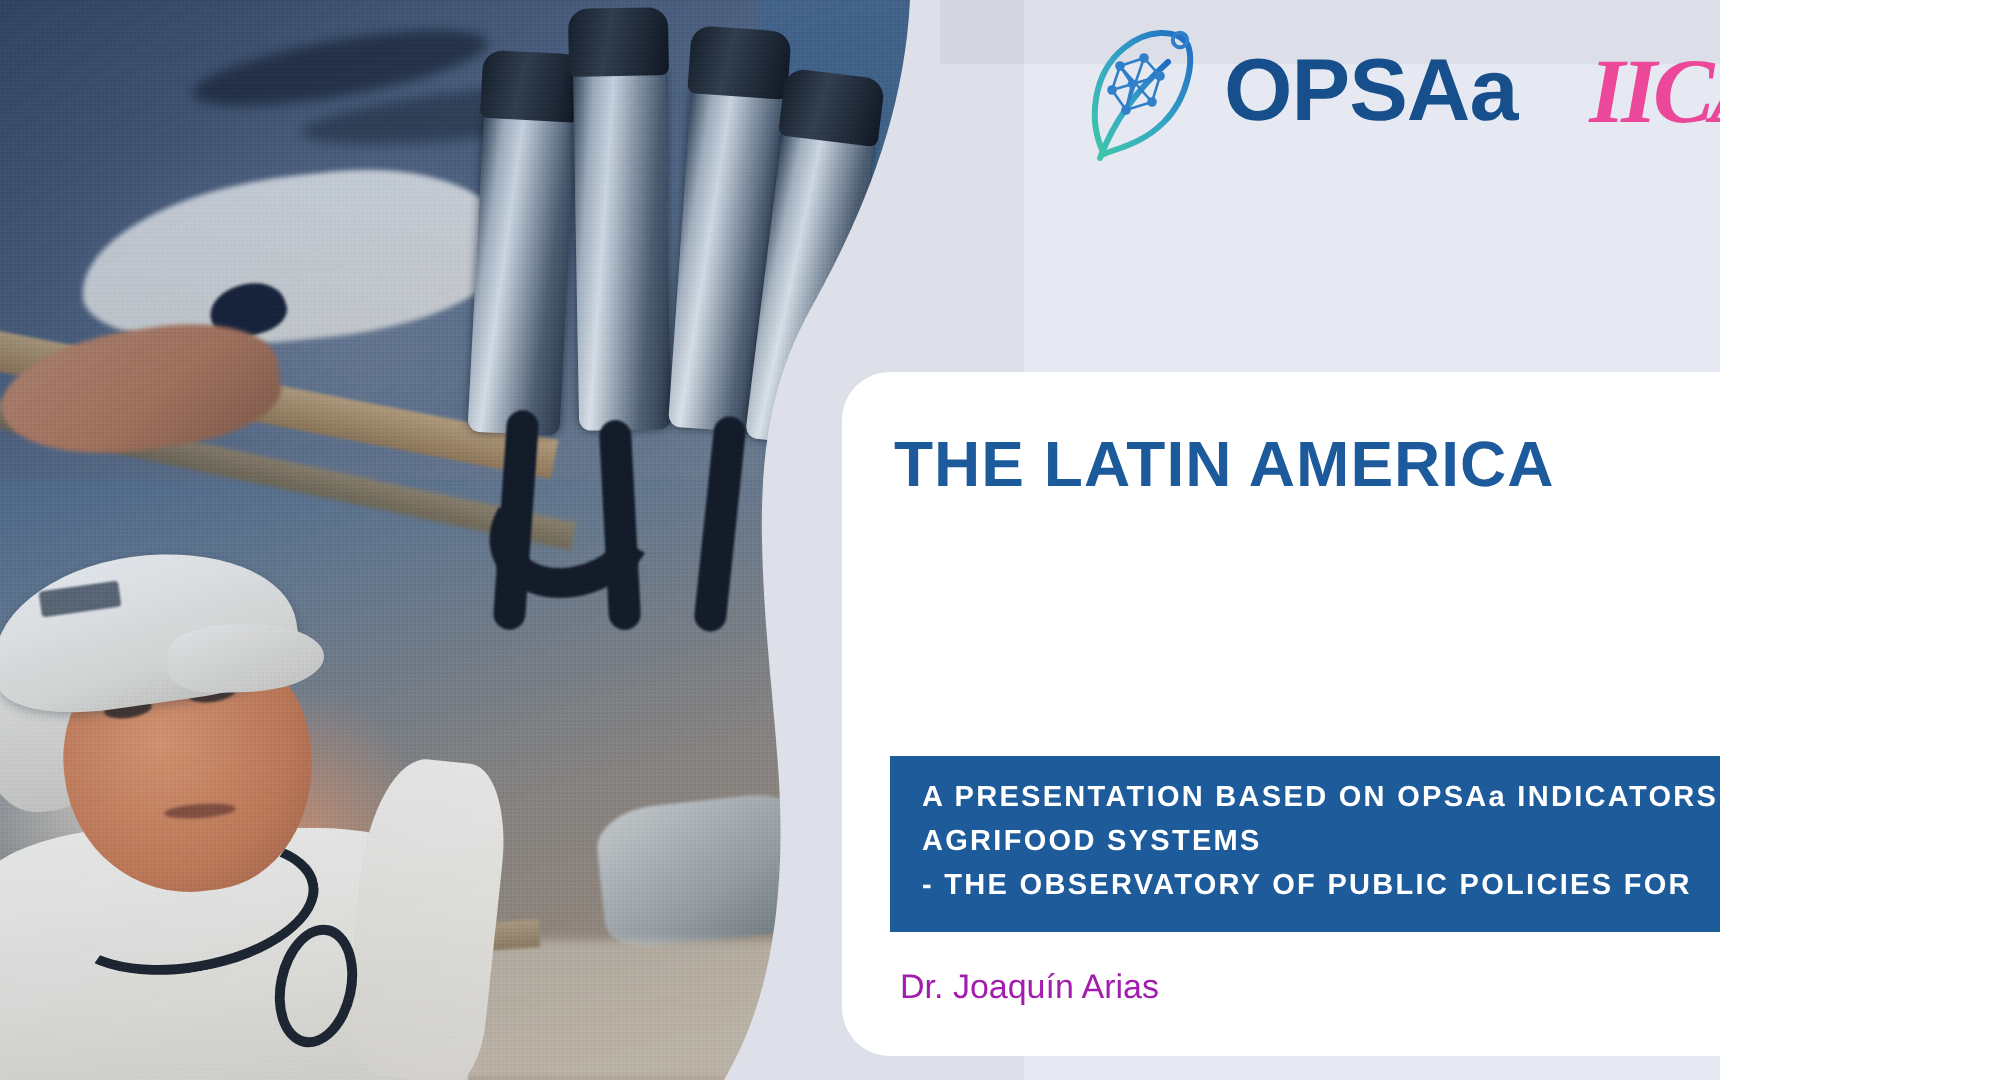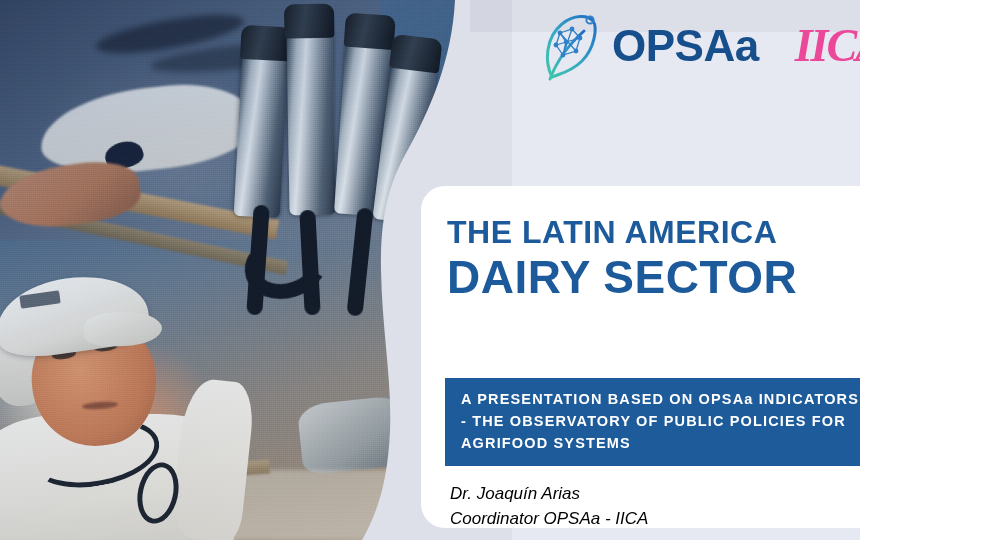--- a/index.html
+++ b/index.html
@@ -266,21 +266,21 @@
   .subtitle-banner p {
     color:#ffffff; font-size:14.5px; font-weight:bold;
     letter-spacing:1.15px; line-height:1.52; white-space:nowrap;
   }
 
   
   .presenter {
     position:absolute; left:450px; top:482px;
   }
   .presenter p {
-    color:#000000; font-size:17px; line-height:1.45;font-style:italic;
+    color:#a21caf; font-size:17px; line-height:1.45;
   }
 </style>
 </head>
 <body>
 
 <div id="slide">
 
   <div class="lavender-panel"></div>
   <div class="lavender-band-light"></div>
   <div class="lavender-band-top"></div>
@@ -394,27 +394,25 @@
           <text x="31" y="6.6" text-anchor="middle">INTER-AMERICAN INSTITUTE</text>
           <text x="31" y="59" text-anchor="middle" font-size="2.8">1942</text>
         </g>
       </svg>
     </div>
 
   </div>
 
   <div class="title-block">
     <div class="title-line">THE LATIN AMERICA</div>
-    <div class="title-line strong">DAIRY SECTOR</div>
   </div>
 
   <div class="subtitle-banner">
     <p>A PRESENTATION BASED ON OPSAa INDICATORS</p>
+    <p>AGRIFOOD SYSTEMS</p>
     <p>- THE OBSERVATORY OF PUBLIC POLICIES FOR</p>
-    <p>AGRIFOOD SYSTEMS</p>
   </div>
 
   <div class="presenter">
     <p>Dr. Joaquín Arias</p>
-    <p>Coordinator OPSAa - IICA</p>
   </div>
 
 </div>
 
 </body></html>

